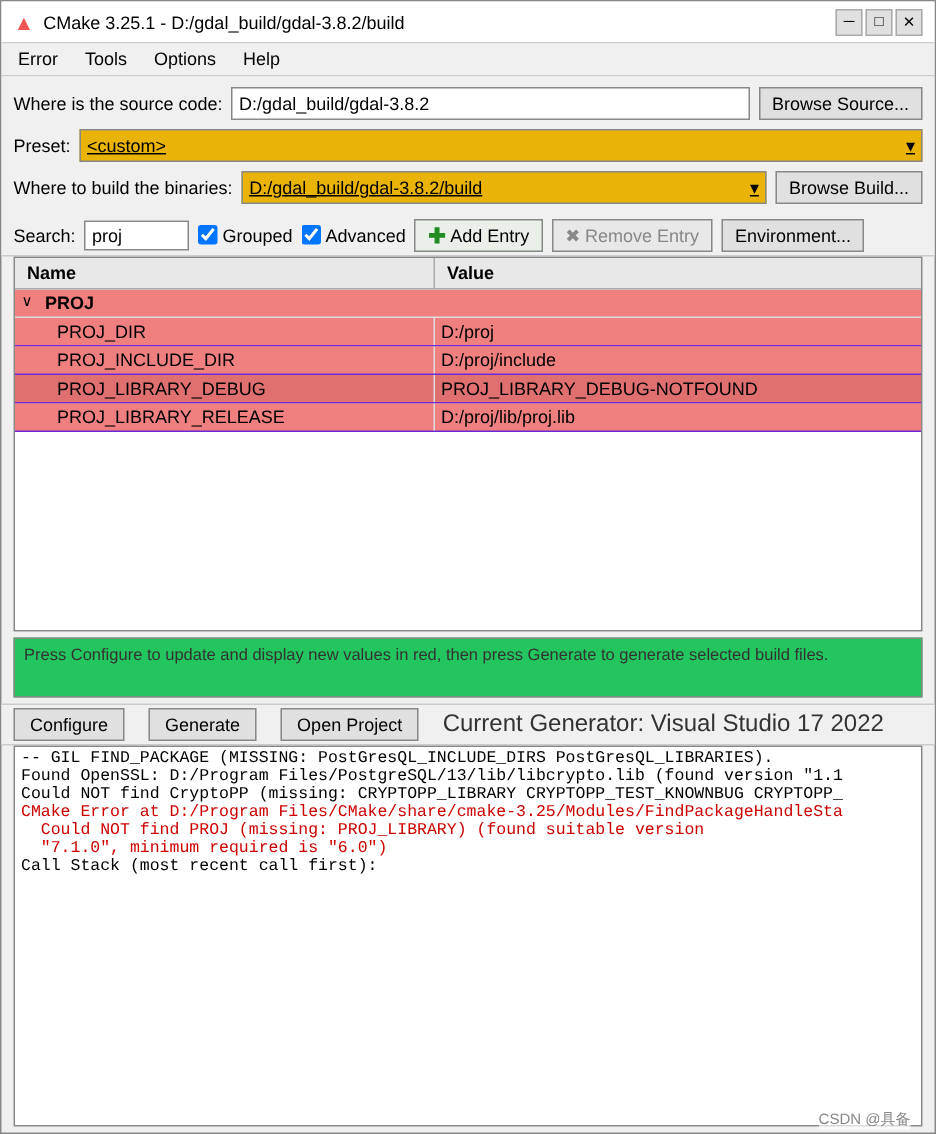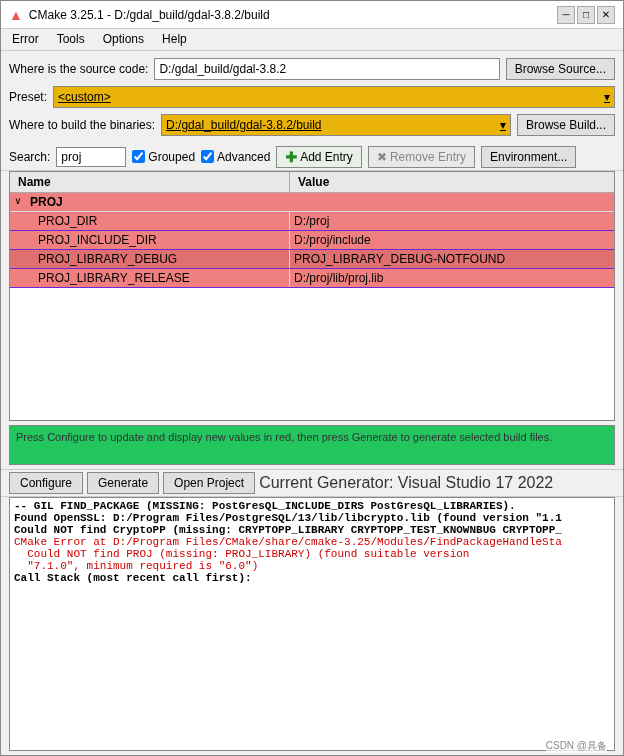--- a/index.html
+++ b/index.html
@@ -186,21 +186,21 @@
       border: 1px solid #888;
       background: #22c55e;
       font-size: 11px;
       color: #333;
       min-height: 40px;
       line-height: 1.4;
     }
     .bottom-bar {
       display: flex;
       align-items: center;
-      gap: 4px;
+      gap: 16px;
       padding: 4px 8px;
       background: #f0f0f0;
       border-top: 1px solid #ccc;
       border-bottom: 1px solid #ccc;
       height: 28px;
     }
     .action-btn {
       height: 22px;
       padding: 0 10px;
       border: 1px solid #888;
@@ -215,21 +215,21 @@
     .log-area {
       flex: 1;
       margin: 0 8px 4px;
       border: 1px solid #888;
       background: #fff;
       overflow-y: auto;
       padding: 2px 4px;
       font-size: 11px;
       font-family: 'Courier New', monospace;
     }
-    .log-normal { color: #000; white-space: pre-wrap; word-break: break-all; font-weight: bold; }
+    .log-normal { color: #000; white-space: pre-wrap; word-break: break-all; }
     .log-error { color: #cc0000; white-space: pre-wrap; word-break: break-all; }
     .watermark {
       position: absolute;
       bottom: 2px;
       right: 16px;
       font-size: 10px;
       color: #888;
       background: rgba(255,255,255,0.7);
     }
     .plus-icon { color: #228b22; font-size: 14px; font-weight: bold; }

